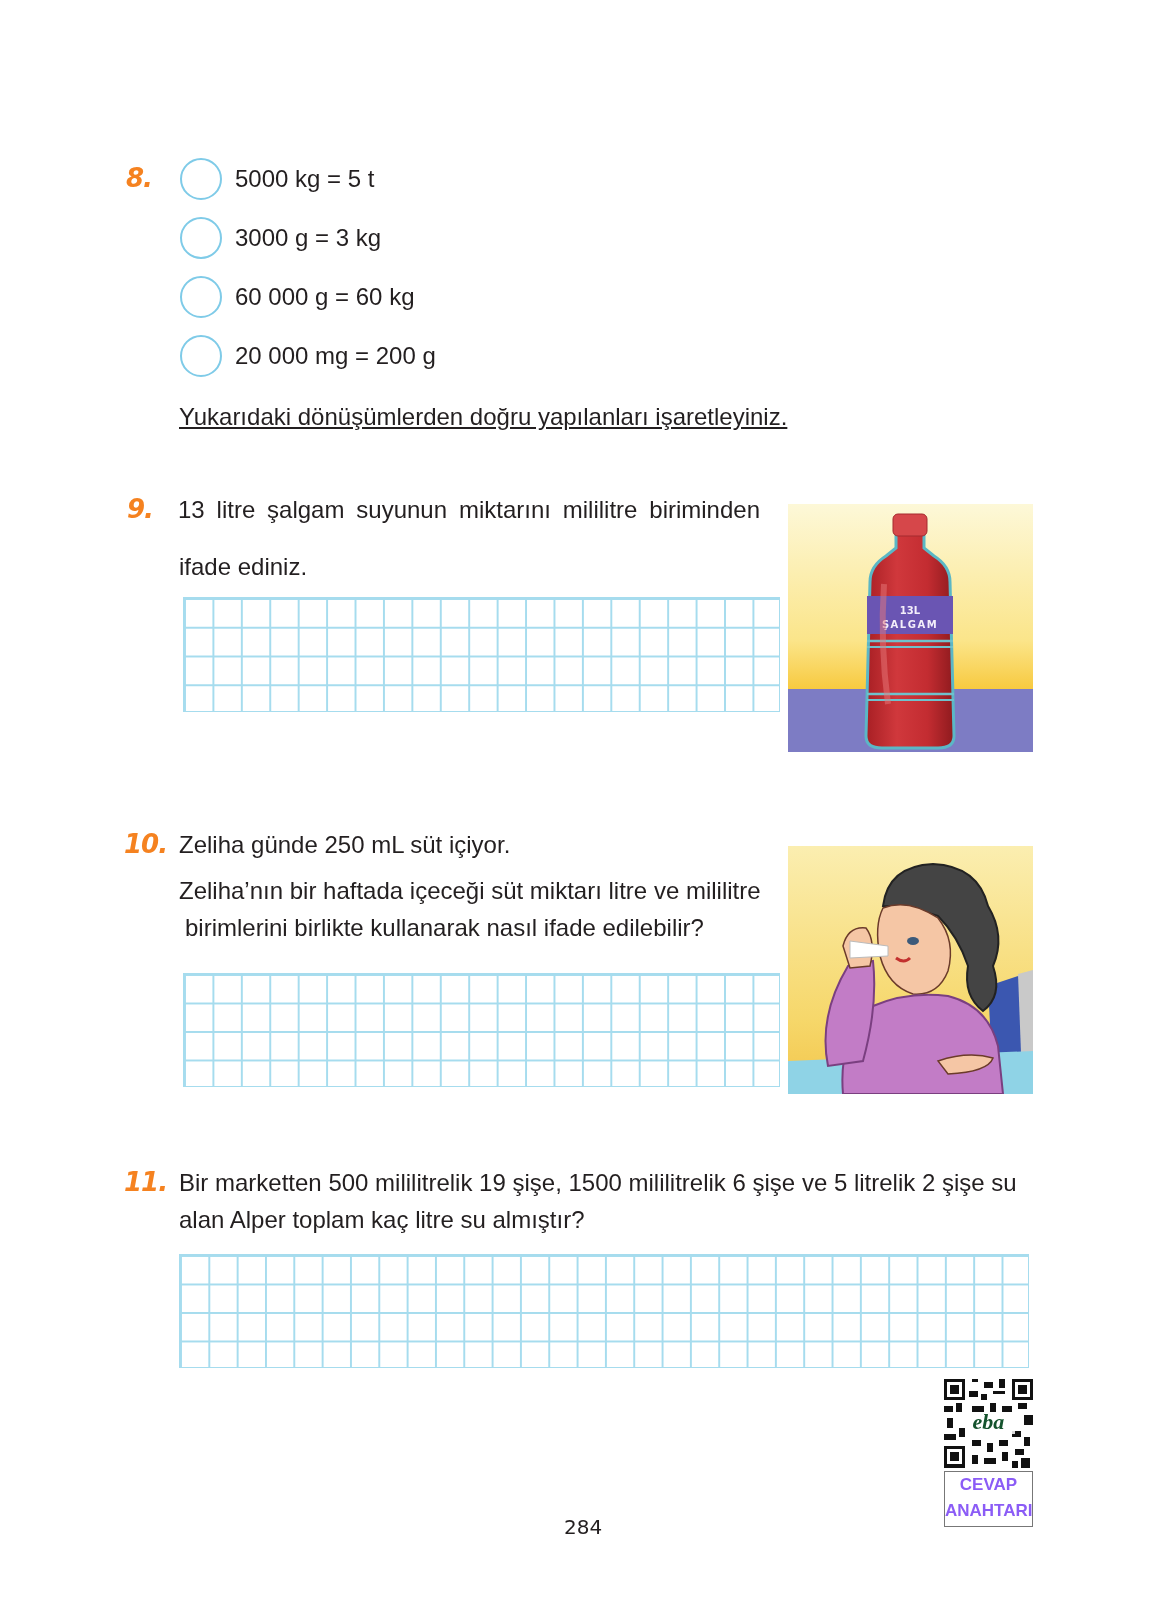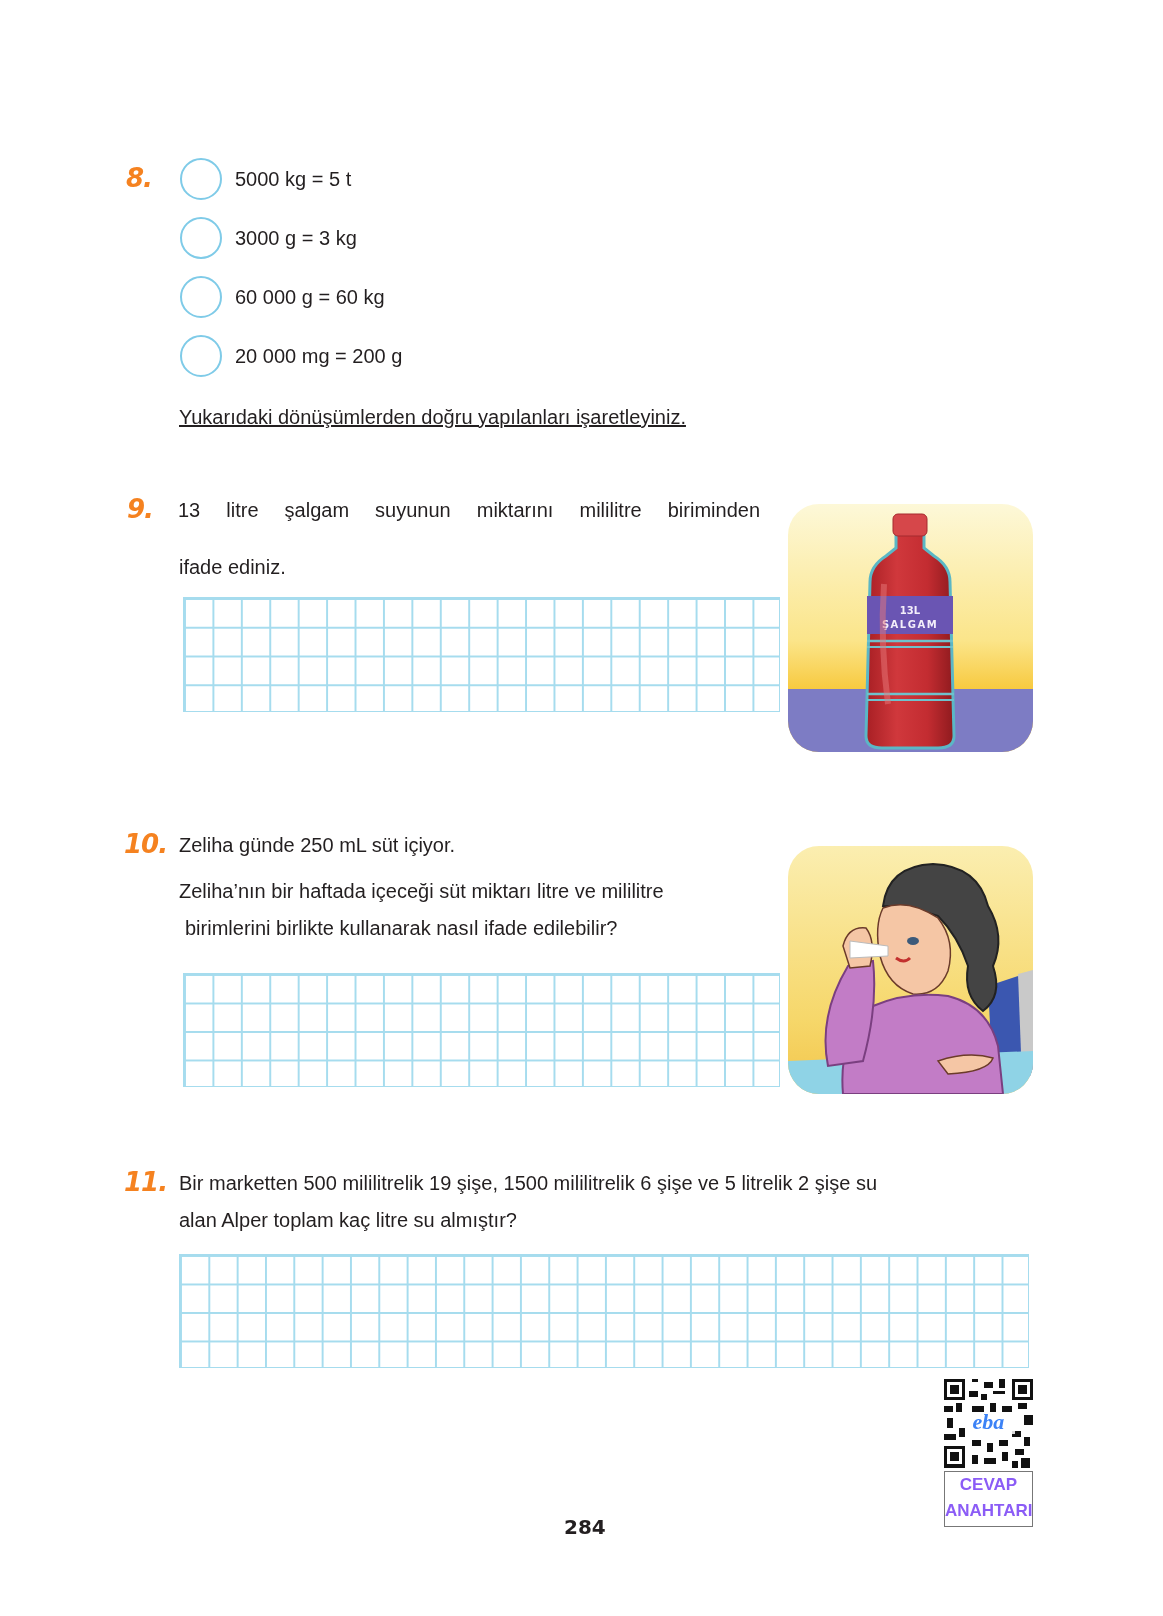--- a/index.html
+++ b/index.html
@@ -5,34 +5,34 @@
   html, body { margin: 0; padding: 0; }
   body {
     width: 1163px; height: 1616px; position: relative; overflow: hidden;
     background: #ffffff; font-family: "Liberation Sans", sans-serif; color: #231f20;
   }
   .abs { position: absolute; }
   .qnum {
     position: absolute; color: #f58220; font-family: "DejaVu Sans", sans-serif;
     font-weight: bold; font-style: italic; font-size: 26px; letter-spacing: -1px;
   }
-  .txt { position: absolute; font-size: 20px; line-height: 36px; white-space: nowrap; }
+  .txt { position: absolute; font-size: 24px; line-height: 36px; white-space: nowrap; }
   .circle {
     position: absolute; width: 42px; height: 42px; border-radius: 50%;
     border: 2px solid #7fcbe8; box-sizing: border-box; background: #fff; cursor: pointer;
   }
   .grid {
     position: absolute; box-sizing: border-box; border: 1.5px solid #a6dcee;
     background-color: #fff;
     background-image:
       linear-gradient(to right, #a6dcee 1.5px, transparent 1.5px),
       linear-gradient(to bottom, #a6dcee 1.5px, transparent 1.5px);
   }
-  .pic { position: absolute; overflow: hidden; border-radius: 31px; }
-  .pagenum { position: absolute; font-family: "DejaVu Sans", sans-serif; font-weight: bold; font-size: 20px; }
+  .pic { position: absolute; overflow: hidden; }
+  .pagenum { position: absolute; font-family: "DejaVu Sans", sans-serif; font-weight: normal; font-size: 20px; }
   .keybox {
     position: absolute; border: 1px solid #777; box-sizing: border-box; background: #fff;
     text-align: center; font-family: "Liberation Sans", sans-serif; font-weight: bold;
     font-size: 17px; line-height: 26px; color: #8b5cf6; transform-origin: center;
   }
 </style>
 </head>
 <body>
 
 <div class="qnum" style="left:126px;top:163px;">8.</div>
@@ -170,21 +170,21 @@
         <rect x="18" y="20" width="3" height="2"></rect>
       <rect x="9" y="25" width="2" height="3"></rect>
         <rect x="13" y="26" width="4" height="2"></rect>
         <rect x="19" y="24" width="2" height="3"></rect>
       <rect x="23" y="23" width="3" height="2"></rect>
         <rect x="25" y="26" width="3" height="3"></rect>
         <rect x="22" y="27" width="2" height="2"></rect>
     </g>
     <rect x="7" y="11" width="16" height="7" fill="#fff" opacity="0.85"></rect>
   </svg>
-  <div class="abs" style="left:0;top:31px;width:89px;text-align:center;font-family:'Liberation Serif',serif;font-style:italic;font-weight:bold;font-size:22px;color:#3b82f6;">eba</div>
+  <div class="abs" style="left:0;top:31px;width:89px;text-align:center;font-family:'Liberation Serif',serif;font-style:italic;font-weight:bold;font-size:22px;color:#14532d;">eba</div>
 </div>
 
 <div class="keybox" style="left:944px;top:1471px;width:89px;height:56px;">
   <div>CEVAP</div>
   <div>ANAHTARI</div>
 </div>
 
 <div class="pagenum" style="left:564px;top:1515px;">284</div>
 
 </body></html>

